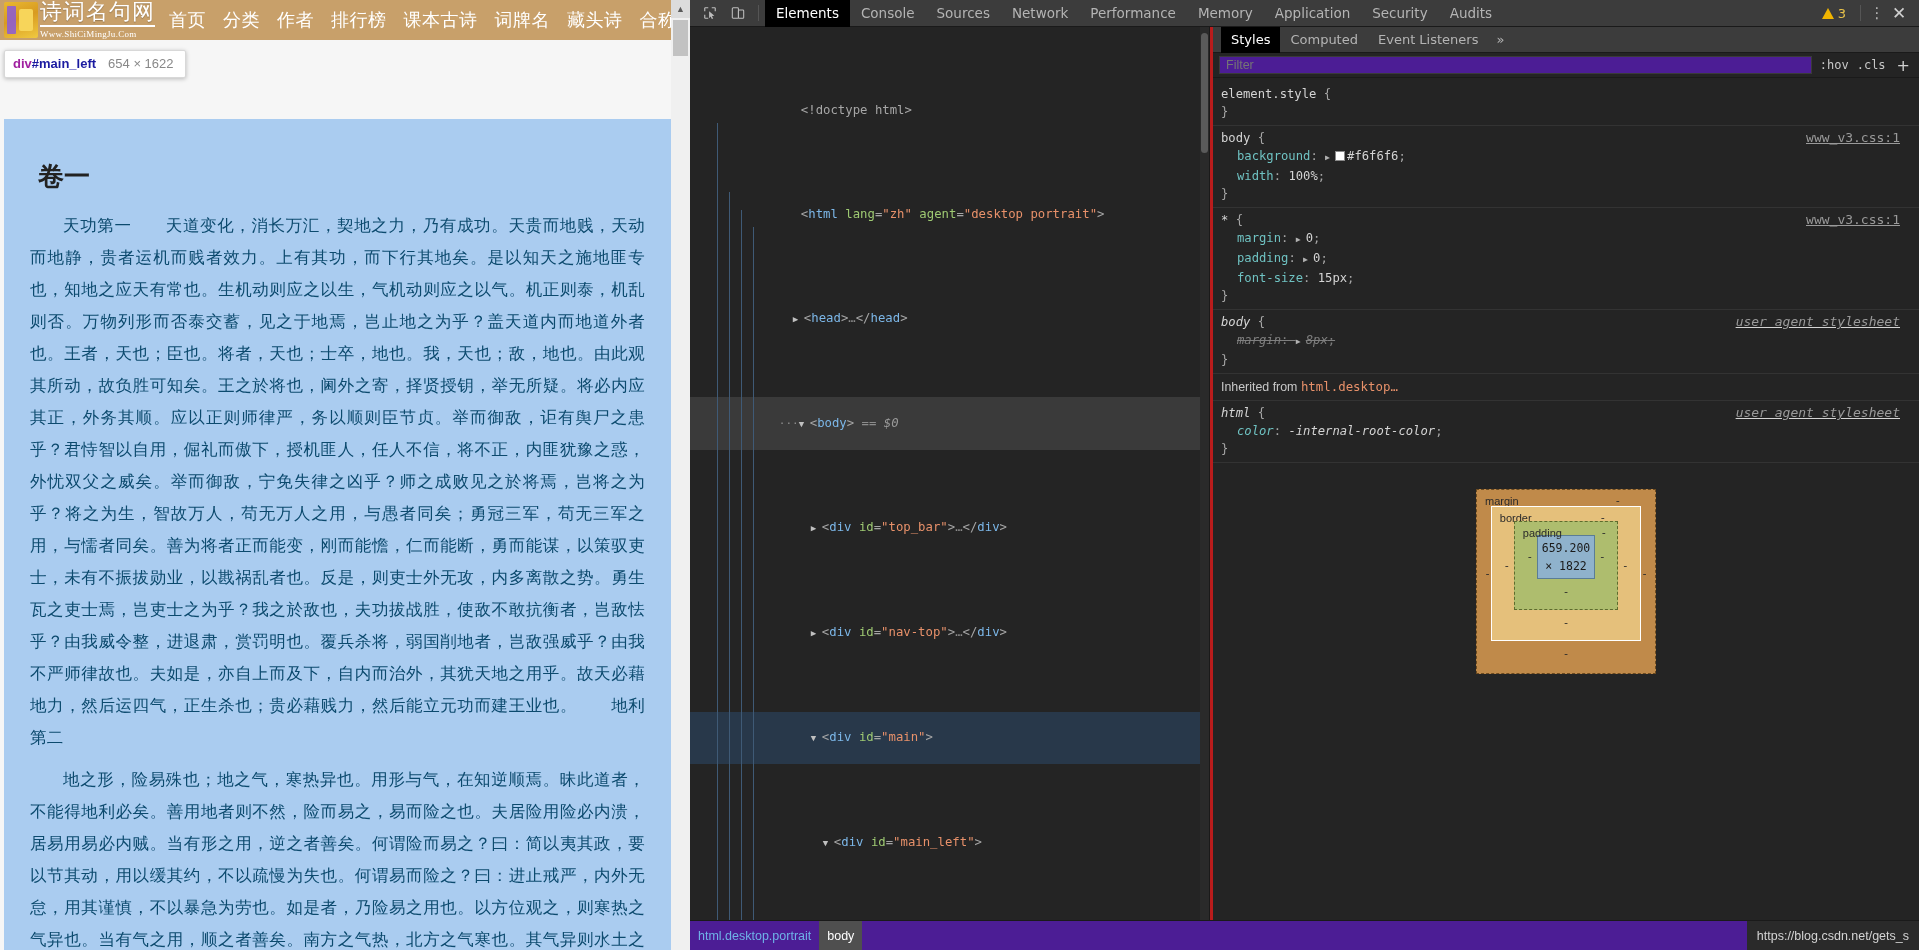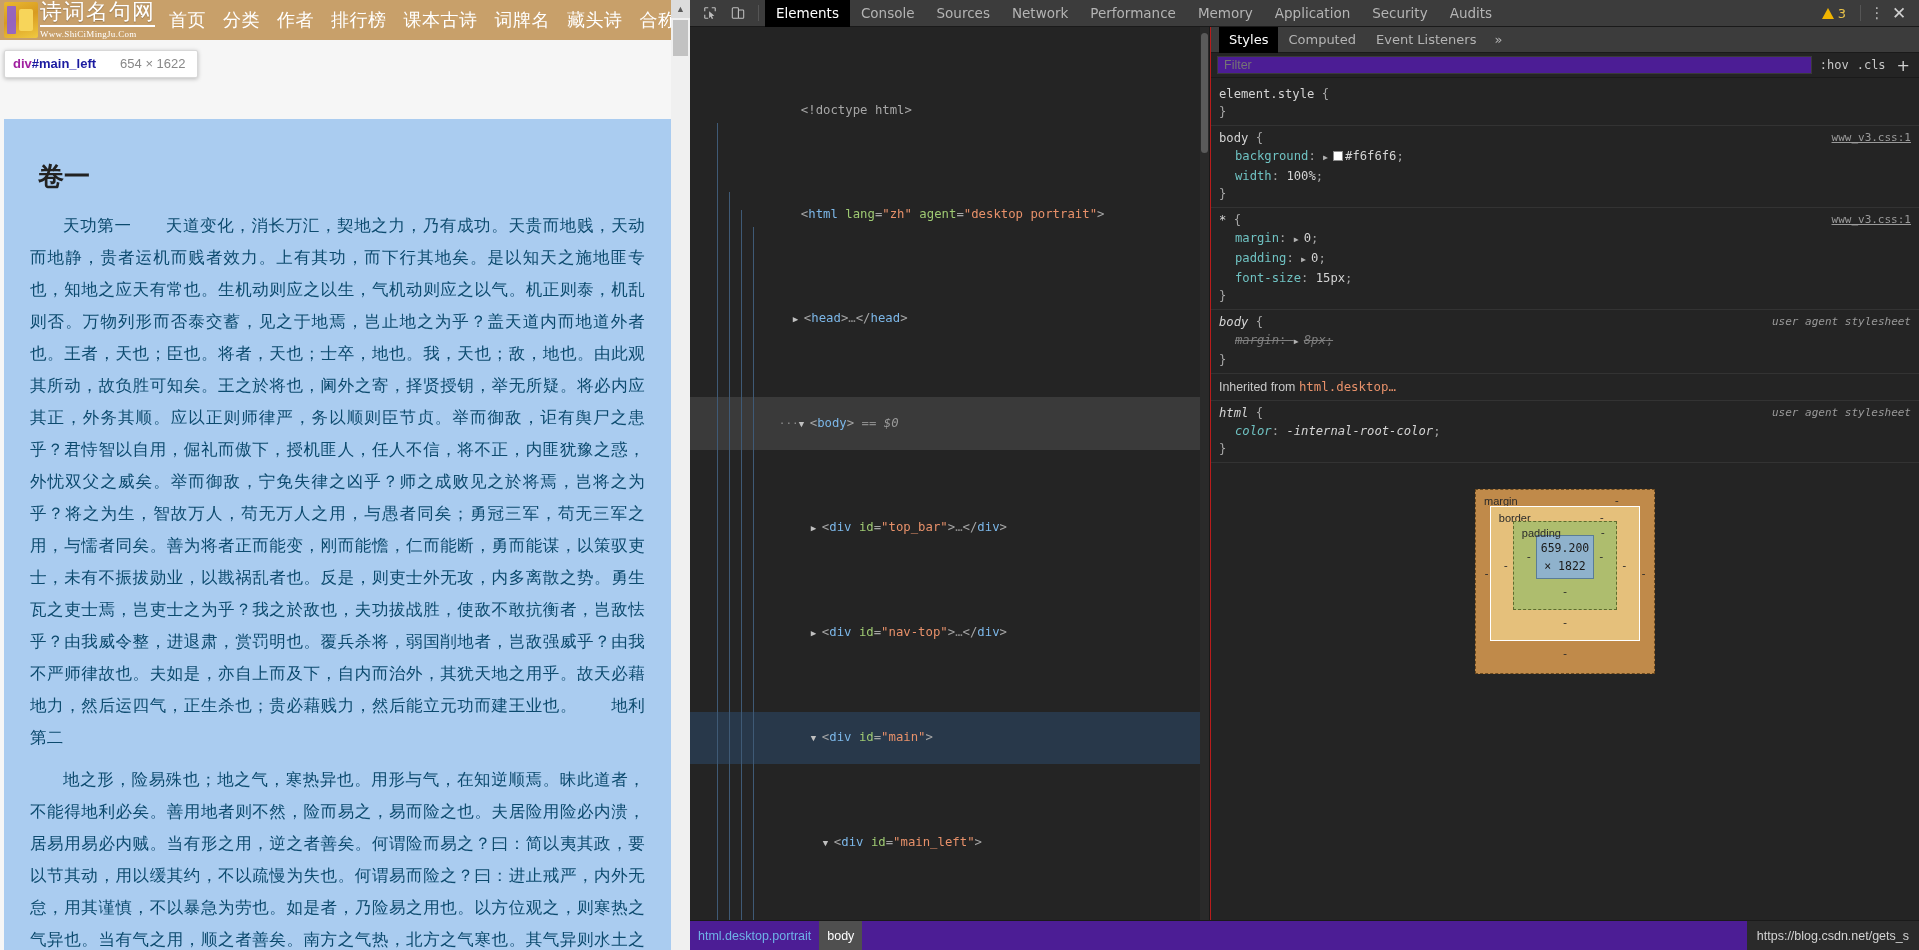--- a/index.html
+++ b/index.html
@@ -56,21 +56,21 @@
   .tooltip-badge {
     position:absolute; left:4px; top:50px; z-index:40;
     background:#fff; border:1px solid #d8d8d8;
     box-shadow:0 1px 4px rgba(0,0,0,.25);
     padding:5px 11px 6px 8px; border-radius:2px;
     font-size:13px; white-space:nowrap;
     font-family:"Liberation Sans", sans-serif;
   }
   .tt-tag { color:#a020a0; font-weight:bold; }
   .tt-id  { color:#1a1aa0; font-weight:bold; }
-  .tt-dim { color:#888; margin-left:24px; font-weight:normal; }
+  .tt-dim { color:#888; margin-left:12px; font-weight:normal; }
 
   .content-wrap { position:relative; height:910px;margin-top:29px; }
   .card-hl {
     position:absolute; left:4px; top:50px; right:19px; bottom:-300px;
     background:#aaccf0; 
   }
   .card-inner {
     position:absolute; left:4px; top:50px; right:19px; bottom:-300px;
     padding:26px 26px 0 26px; overflow:hidden;
   }
@@ -136,21 +136,21 @@
   .tok-gray  { color:#8c8c8c; }
   .tok-italic{ color:#9a9a9a; font-style:italic; }
   .tri { display:inline-block; width:11px; color:#c0c0c0; font-size:9px; }
   .guide {
     position:absolute; top:0; bottom:0; width:1px; background:#3f5a76;
   }
 
   
   .styles-pane {
     flex:1; background:#242424; position:relative; overflow:hidden;
-    border-left:1px solid #b91c1c;
+    border-left:3px solid #b91c1c;
   }
   .st-tabs {
     height:26px; background:#3c3c3c; display:flex; align-items:center;
     border-bottom:1px solid #1a1a1a; padding-left:8px;
   }
   .st-tab { padding:0 10px; height:26px; line-height:26px; font-size:13px; color:#b4b4b4; cursor:pointer; }
   .st-tab.active { background:#000; color:#fff; }
   .st-more { color:#b4b4b4; font-size:13px; padding:0 8px; cursor:pointer; }
   .st-filterbar {
     height:25px; display:flex; align-items:center; padding:0 6px; gap:8px;
@@ -160,21 +160,21 @@
     flex:1; height:18px; background:#4c1d95; border:1px solid #3a3a3a;
     color:#9a9a9a; font-size:12.5px; padding:0 6px; line-height:16px;
   }
   .st-tool { color:#c9c9c9; font-family:"DejaVu Sans Mono", monospace; font-size:12px; cursor:pointer; }
   .st-plus { color:#d0d0d0; font-size:16px; cursor:pointer; padding:0 3px;}
   .st-rules {
     font-family:"DejaVu Sans Mono", monospace; font-size:12.2px; line-height:18px;
     padding:4px 0 0 0;
   }
   .rule { padding:3px 8px 4px 8px; border-bottom:1px solid #333; position:relative; }
-  .rule .src { position:absolute; right:8px; top:3px; font-size:11px; }
+  .rule .src { position:absolute; right:19px; top:3px; font-size:13px;text-decoration:underline; }
   .src-link { color:#9a9a9a; text-decoration:underline; cursor:pointer; }
   .src-ua   { color:#9a9a9a; font-style:italic; }
   .sel-name { color:#d4d4d4; }
   .sel-name.ua { font-style:italic; }
   .prop { color:#6fc2c2; padding-left:16px; }
   .prop.ua { font-style:italic; }
   .val  { color:#d4d4d4; }
   .val.ua { font-style:italic; }
   .strike { text-decoration:line-through; color:#7f7f7f; }
   .discl { color:#b0b0b0; display:inline-block; width:10px; font-size:8px; }

